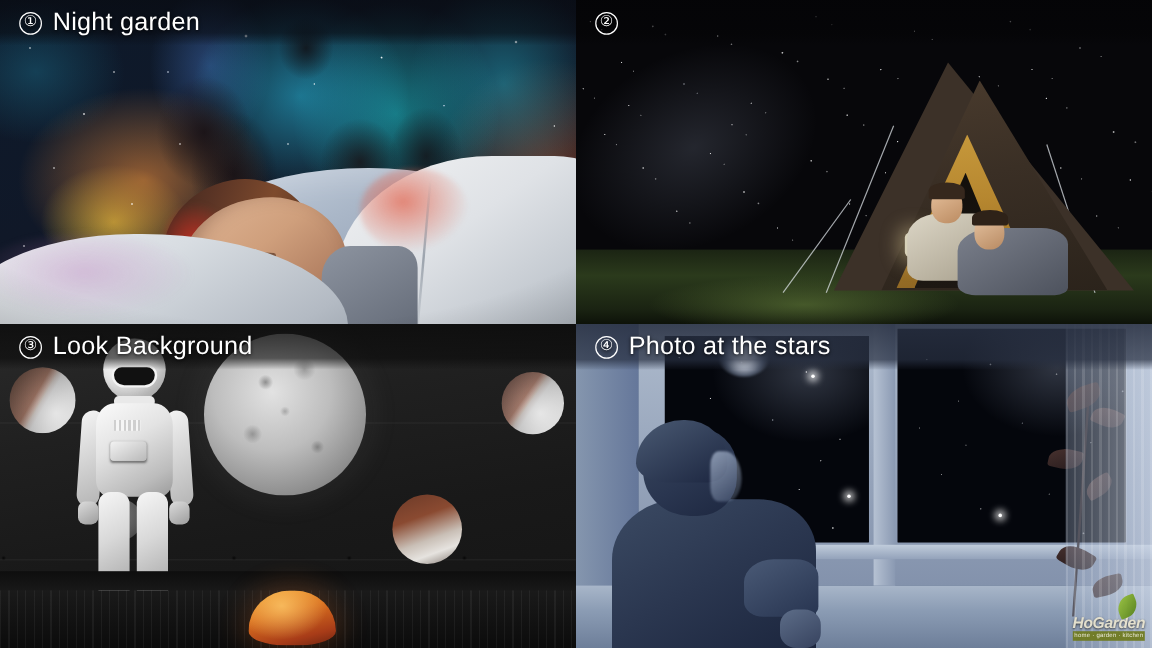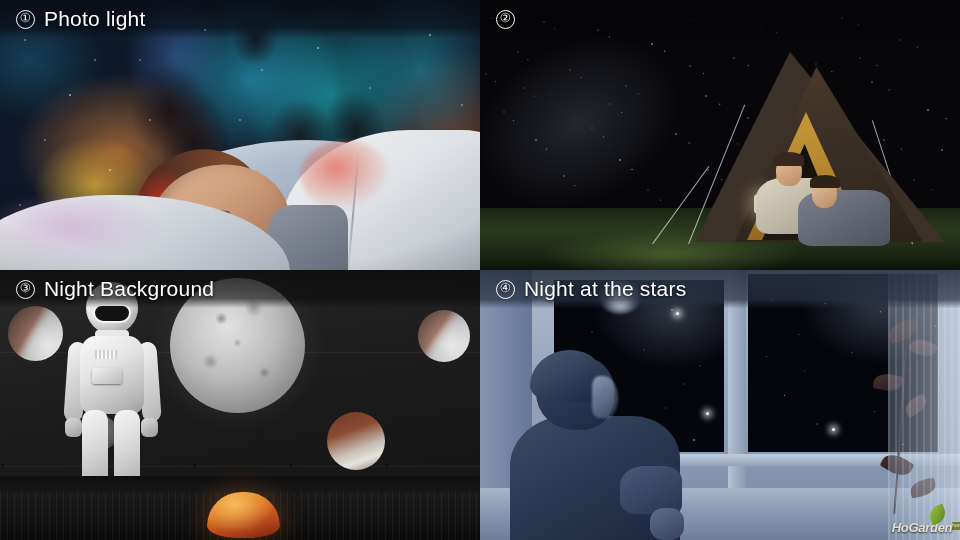--- a/index.html
+++ b/index.html
@@ -531,21 +531,21 @@
   .p4 .curtain{
     position:absolute; right:0; top:0; width:72px; bottom:0;
     background:
       repeating-linear-gradient(to right, rgba(255,255,255,.14) 0 2px, rgba(255,255,255,0) 2px 7px),
       linear-gradient(to right, rgba(150,165,190,.35), rgba(205,215,232,.62));
   }
   
   .wm{
     position:absolute; right:4px; bottom:6px; width:64px;
     z-index:30;
-    display:flex; flex-direction:row; align-items:center;
+    display:flex; flex-direction:column; align-items:center;
     opacity:.93;
   }
   .wm-logo{
     position:relative; width:60px; height:18px;
     display:flex; align-items:flex-end; justify-content:center;
   }
   .wm-leaf{
     position:absolute; right:6px; top:-10px; width:17px; height:17px;
     border-radius:70% 8% 70% 8%;
     background:linear-gradient(140deg,#9ec83c,#4e7a12);
@@ -585,21 +585,21 @@
     <div class="eye e1"></div>
     <div class="eye e2"></div>
     <div class="nose"></div>
 
     <div class="pj"></div>
     <div class="pillow-front"></div>
     <div class="pillow-tint"></div>
     <div class="vignette"></div>
     <div class="caption">
       <span class="num">①</span>
-      <span class="cap-text">Photo light</span>
+      <span class="cap-text">Night garden</span>
     </div>
   </div>
 
   <div class="panel p2">
     <div class="bg"></div>
     <div class="milky"></div>
     <div class="starfield"></div>
     <div class="starfield s2"></div>
     <div class="grass"></div>
     <div class="grass-lit"></div>
@@ -647,21 +647,21 @@
       <div class="glove l"></div>
       <div class="glove r"></div>
       <div class="boot l"></div>
       <div class="boot r"></div>
     </div>
     <div class="baseboard"></div>
     <div class="floor"></div>
     <div class="orange-dome"></div>
     <div class="caption">
       <span class="num">③</span>
-      <span class="cap-text">Night Background</span>
+      <span class="cap-text">Look Background</span>
     </div>
   </div>
 
   <div class="panel p4">
     <div class="room"></div>
     <div class="frame"></div>
     <div class="pane p-l">
       <div class="sky"></div>
       <div class="starfield"></div>
     </div>
@@ -690,21 +690,21 @@
     <div class="boy">
       <div class="boy-body"></div>
       <div class="boy-sleeve"></div>
       <div class="boy-hand"></div>
       <div class="boy-head"></div>
       <div class="boy-hair"></div>
       <div class="boy-face-lit"></div>
     </div>
     <div class="caption">
       <span class="num">④</span>
-      <span class="cap-text">Night at the stars</span>
+      <span class="cap-text">Photo at the stars</span>
     </div>
     <div class="wm">
       <div class="wm-logo">
         <span class="wm-leaf"></span>
         <span class="wm-name">HoGarden</span>
       </div>
       <div class="wm-tag">home · garden · kitchen</div>
     </div>
   </div>
 

